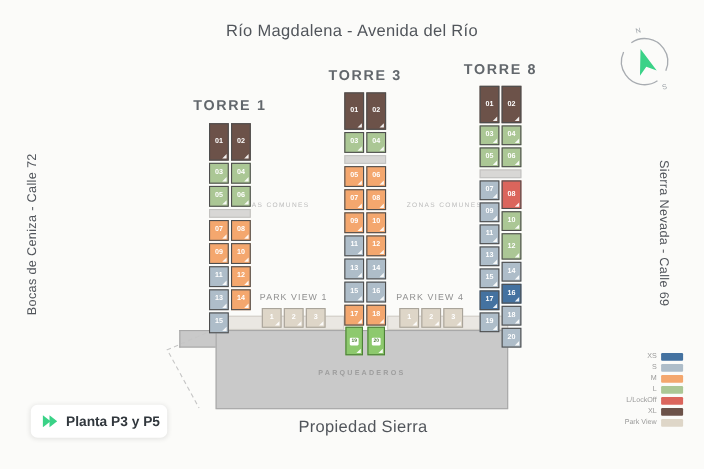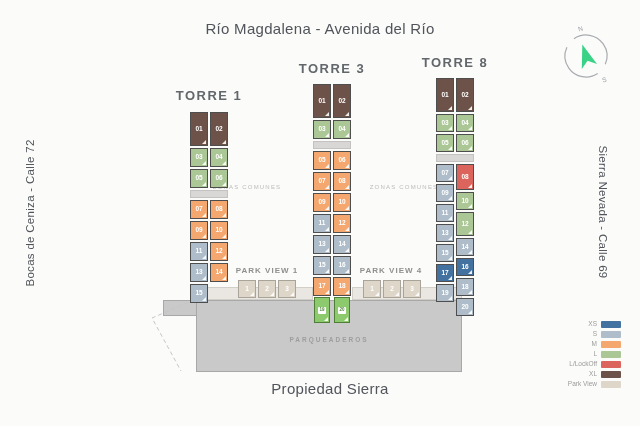--- a/index.html
+++ b/index.html
@@ -37,21 +37,21 @@
   svg.dash{position:absolute;left:0;top:0;pointer-events:none;}
 
   
   .ttl{position:absolute;transform:translateX(-50%);font-size:13px;font-weight:700;letter-spacing:1.5px;color:#62676c;white-space:nowrap;}
   .cell{position:absolute;border:1px solid #4e4e4e;display:flex;align-items:center;justify-content:center;}
   .cell .num{color:#fff;font-size:6.5px;font-weight:700;line-height:1;}
   .dm{position:absolute;right:1px;bottom:1px;width:0;height:0;border-bottom:4px solid rgba(255,255,255,.9);border-left:4px solid transparent;}
   .divider{position:absolute;background:#d8d7d5;border:1px solid #c3c2c0;}
 
   
-  .pvt{position:absolute;transform:translateX(-50%);font-size:8px;font-weight:700;letter-spacing:1px;color:#8f8f8f;white-space:nowrap;}
+  .pvt{position:absolute;transform:translateX(-50%);font-size:8px;font-weight:400;letter-spacing:1px;color:#8f8f8f;white-space:nowrap;}
   .pvc{border:1px solid #a9a49a;}
   .pvc .num{color:#fff;}
 
   
   .gu{flex-direction:column;}
   .wbox{width:8px;height:7px;background:#fff;border-radius:1px;display:flex;align-items:center;justify-content:center;
         font-size:4.5px;font-weight:700;color:#4d7f37;line-height:1;}
 
   
   .badge{position:absolute;left:28px;top:368px;width:124px;height:30px;background:#fff;border-radius:6px;
@@ -91,20 +91,27 @@
   <div class="platform p1"></div>
 
   <div class="parking">
     <span class="plabel">PARQUEADEROS</span>
   </div>
 
   <svg class="dash" width="640" height="426">
     <polyline points="194,300 152,318 181,371" fill="none" stroke="#c6c6c6" stroke-width="1" stroke-dasharray="4 3"></polyline>
   </svg>
 
+  <div class="badge">
+    <svg width="16" height="12" viewBox="0 0 16 12">
+      <path d="M1,0.5 L8,6 L1,11.5 Z" fill="#3ad287"></path>
+      <path d="M7,0.5 L14,6 L7,11.5 Z" fill="#3ad287"></path>
+    </svg>
+    <span class="lbl">Planta P3 y P5</span>
+  </div>
 
   <div class="legend" id="legend">
       <div class="lrow">
         <span class="llab">XS</span>
         <span class="lsw" style="background: rgb(68, 114, 160);"></span>
       </div>
       <div class="lrow">
         <span class="llab">S</span>
         <span class="lsw" style="background: rgb(174, 189, 201);"></span>
       </div>

